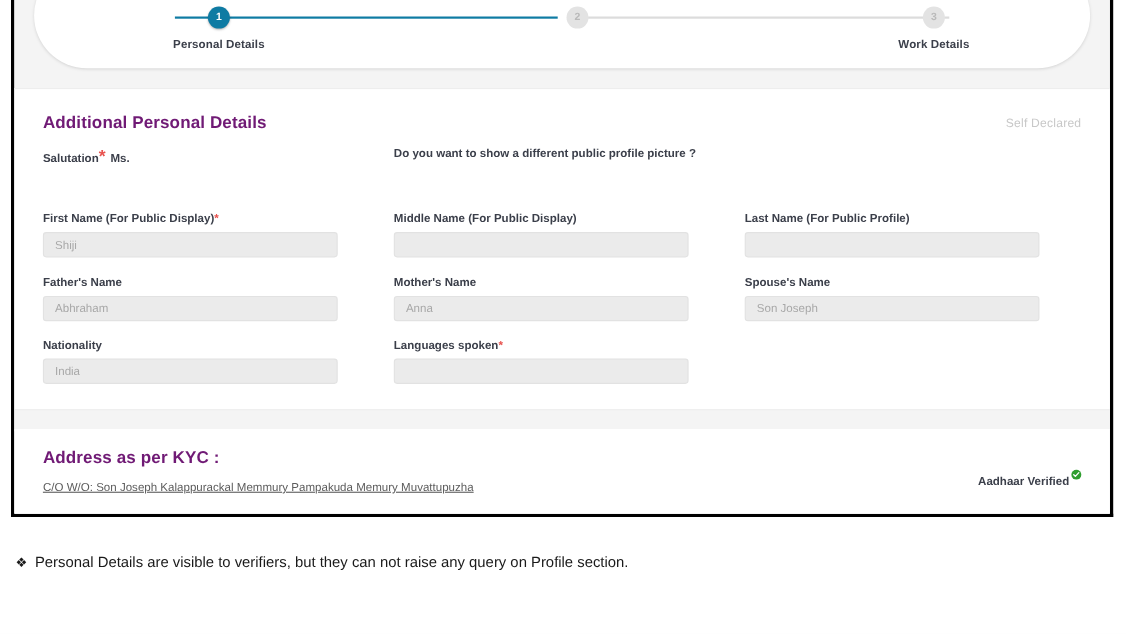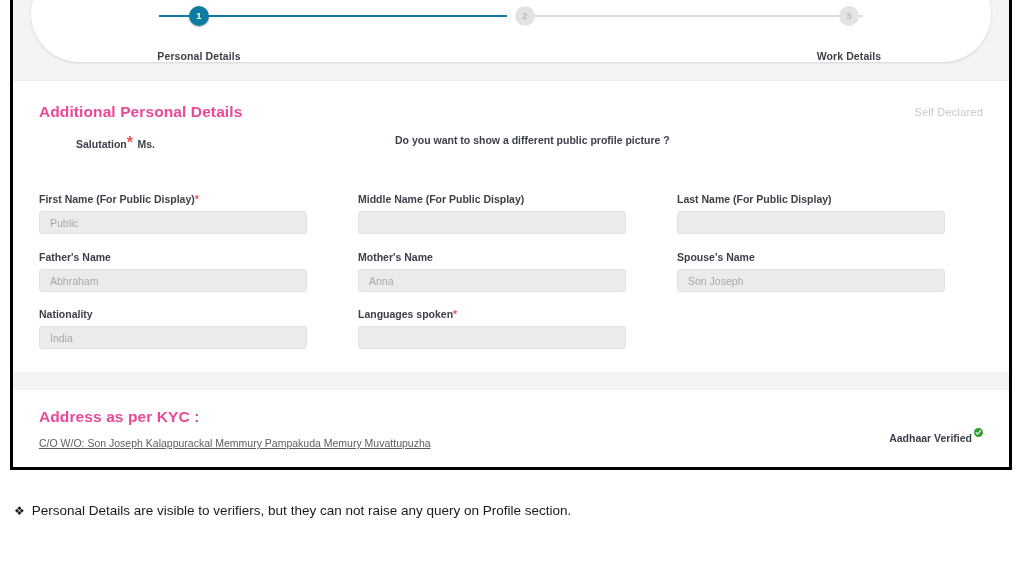--- a/index.html
+++ b/index.html
@@ -70,21 +70,21 @@
   .step-circle.active {
     background: #0e7ba3;
     color: #ffffff;
     box-shadow: 0 1px 2px rgba(0,0,0,0.3);
   }
   .step-circle.inactive {
     background: #e3e3e3;
     color: #b9b9b9;
   }
   .step-label {
-    margin-top: 24px;
+    margin-top: 9px;
     font-size: 10.5px;
     font-weight: bold;
     color: #3b3f4a;
     letter-spacing: 0.1px;
   }
   .connector {
     position: absolute;
     height: 1.5px;
     top: 49px;
     z-index: 1;
@@ -109,34 +109,34 @@
     top: 390px;
     height: 80px;
     text-align: right;
   }
 
   .panel-title {
     position: absolute;
     left: 26px;
     font-size: 15.5px;
     font-weight: bold;
-    color: #ec4899;
+    color: #701a75;
     letter-spacing: 0.1px;
   }
   .self-declared {
     position: absolute;
     right: 26px;
     top: 25px;
     font-size: 11px;
     color: #c8c8c8;
     letter-spacing: 0.2px;
   }
 
   
-  .static-row { position: absolute; margin-left: 37px; }
+  .static-row { position: absolute; }
   .static-label {
     font-size: 10.5px;
     font-weight: bold;
     color: #3b3f4a;
     white-space: nowrap;
   }
   .static-value {
     font-size: 10.5px;
     color: #6f6f6f;
     font-weight: normal;
@@ -271,30 +271,30 @@
         <span class="static-label">Salutation</span><span class="req">*</span>
         <span class="inline-value">Ms.</span>
       </div>
 
       <div class="static-row" style="left:345px; top:53px;">
         <div class="static-label">Do you want to show a different public profile picture ?</div>
       </div>
 
       <div class="field" style="left:26px; top:112px;">
         <div class="field-label"><span>First Name (For Public Display)</span><span class="req">*</span></div>
-        <div class="field-input">Public</div>
+        <div class="field-input">Shiji</div>
       </div>
 
       <div class="field" style="left:345px; top:112px;">
         <div class="field-label"><span>Middle Name (For Public Display)</span><span class="req"></span></div>
         <div class="field-input"></div>
       </div>
 
       <div class="field" style="left:664px; top:112px;">
-        <div class="field-label"><span>Last Name (For Public Display)</span><span class="req"></span></div>
+        <div class="field-label"><span>Last Name (For Public Profile)</span><span class="req"></span></div>
         <div class="field-input"></div>
       </div>
 
       <div class="field" style="left:26px; top:170px;">
         <div class="field-label"><span>Father's Name</span><span class="req"></span></div>
         <div class="field-input">Abhraham</div>
       </div>
 
       <div class="field" style="left:345px; top:170px;">
         <div class="field-label"><span>Mother's Name</span><span class="req"></span></div>

